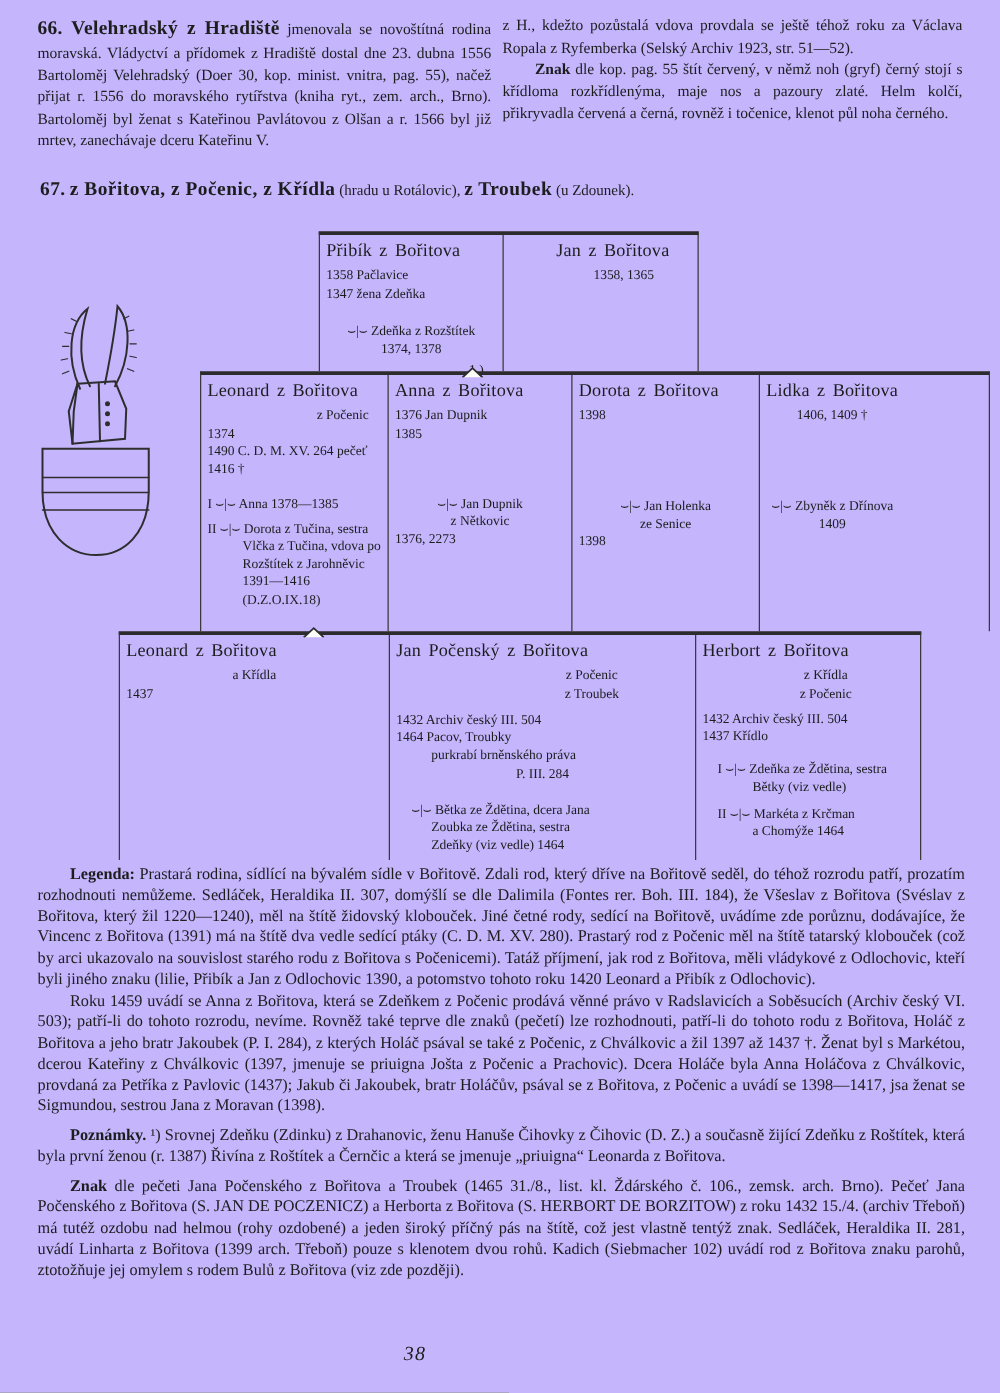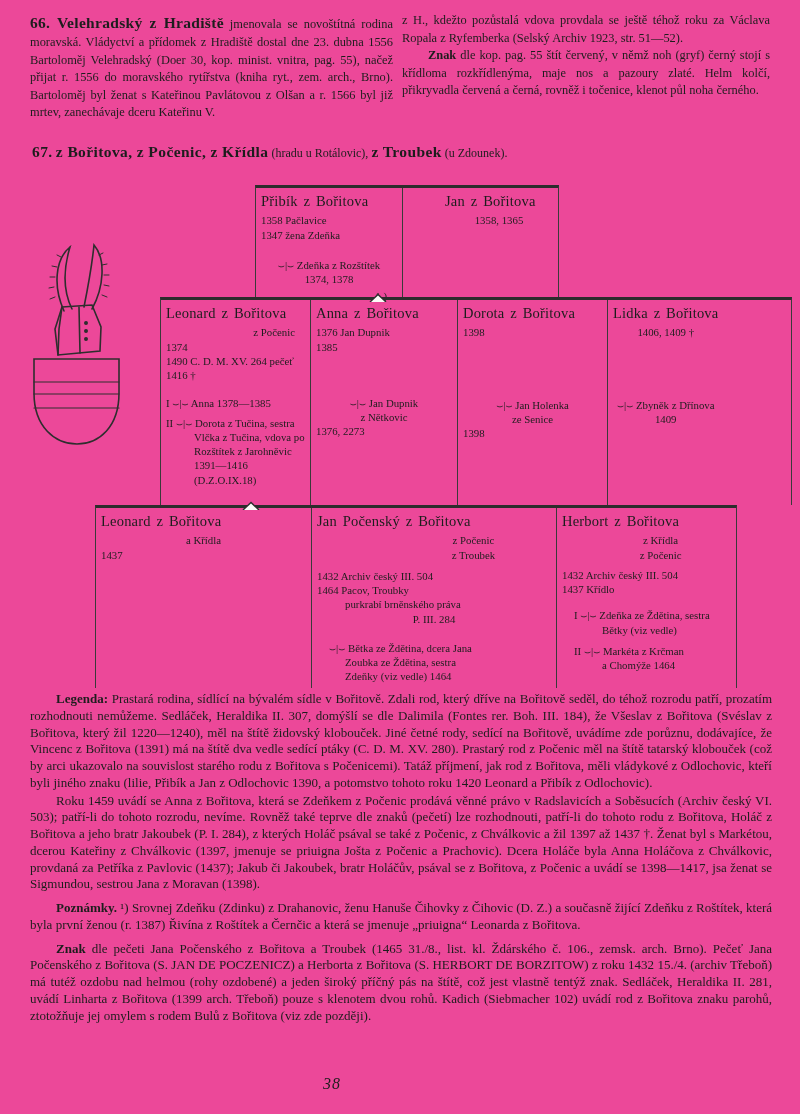--- a/index.html
+++ b/index.html
@@ -1,16 +1,16 @@
 <!DOCTYPE html>
 <html><head>
 <meta charset="utf-8">
 <style>
   html,body{margin:0;padding:0;background:#9a9a9a;}
-  .page{position:relative;width:800px;height:1114px;background:#ec4899;margin:0 auto;
+  .page{position:relative;width:800px;height:1114px;background:#c4b5fd;margin:0 auto;
         font-family:"Liberation Serif","DejaVu Serif",serif;color:#1d1d1d;overflow:hidden;}
   
   .col{position:absolute;top:12px;text-align:justify;font-size:12.4px;line-height:1.42;}
   .col1{left:30px;width:363px;}
   .col2{left:402px;width:368px;}
   .h66{font-weight:bold;font-size:15.5px;letter-spacing:.3px;}
   .lead{font-weight:bold;}
   .p-indent{text-indent:26px;margin:0;}
   .p-noindent{margin:0;}
   

